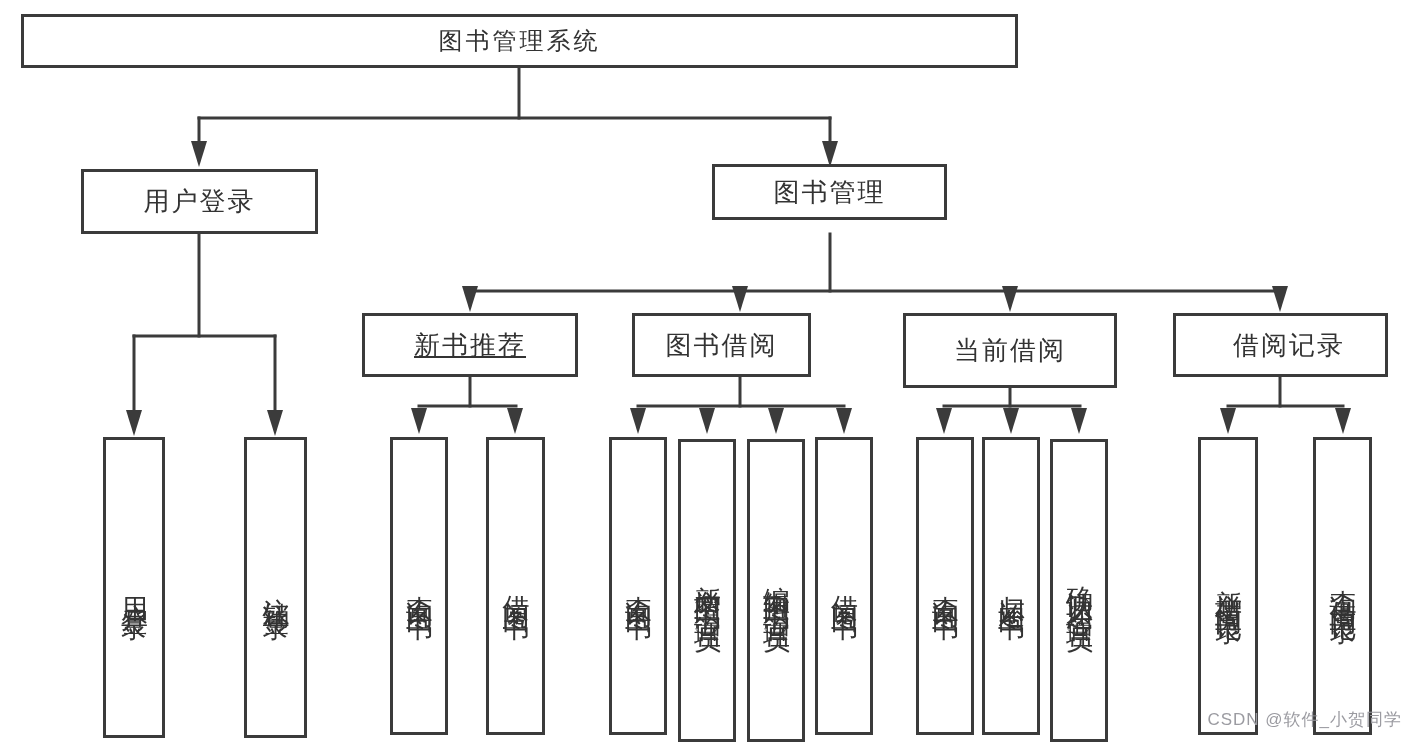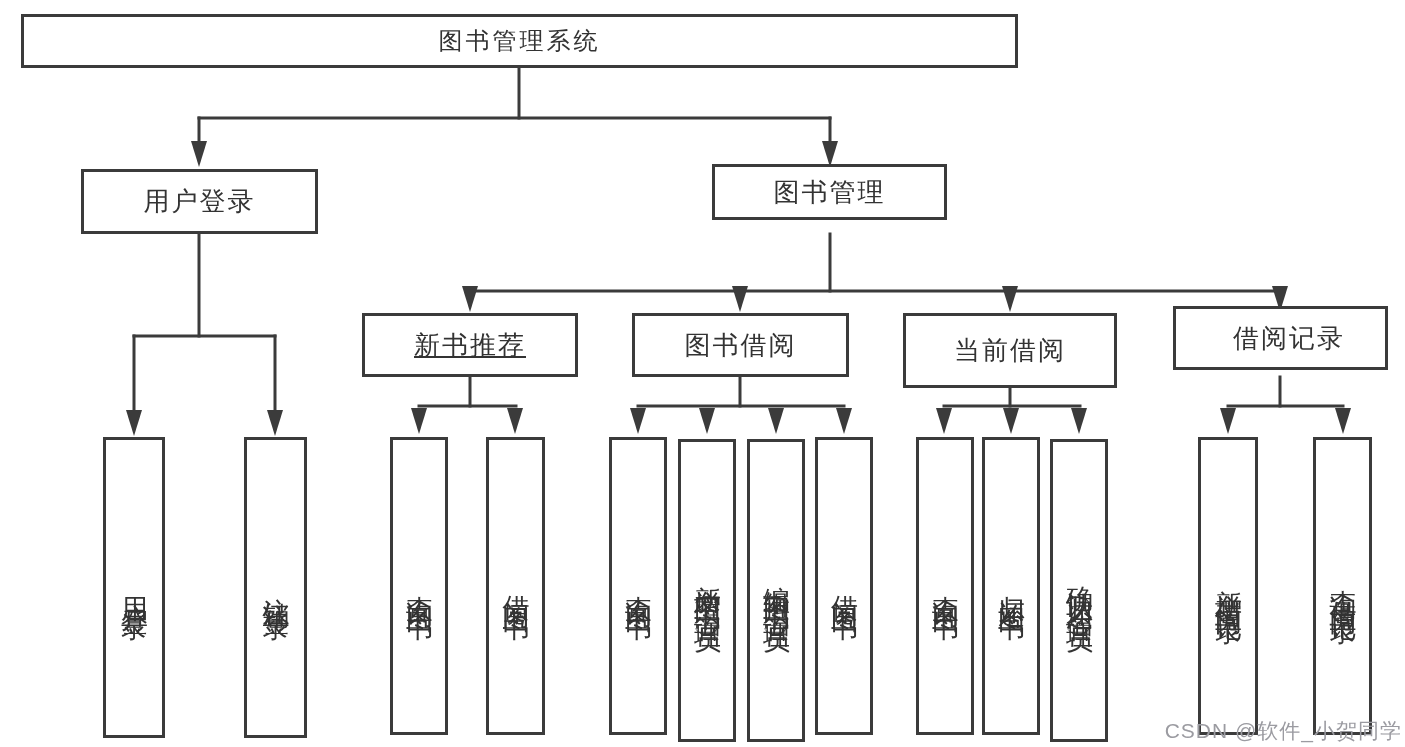--- a/index.html
+++ b/index.html
@@ -14,22 +14,22 @@
     background:#ffffff; border:3px solid #3b3b3b; color:#333333;
     display:flex; align-items:center; justify-content:center;
   }
   .hlabel { font-size:26px; letter-spacing:2px; white-space:nowrap; }
   .root-label { font-size:24px; letter-spacing:3px; }
   .vbox .vlabel {
     writing-mode:vertical-rl; text-orientation:mixed;
     font-size:27px; letter-spacing:6px; line-height:1;
   }
   .watermark {
-    position:absolute; right:3px; bottom:2px; z-index:3;
-    font-size:21px; color:#9b9ba1; letter-spacing:1px; white-space:nowrap;
+    position:absolute; right:3px; bottom:16px; z-index:3;
+    font-size:17px; color:#9b9ba1; letter-spacing:1px; white-space:nowrap;
   }
 </style>
 </head>
 <body>
 
 <div class="canvas">
 
   <svg width="1405" height="747" viewBox="0 0 1405 747" aria-hidden="true">
     <g stroke="#3b3b3b" stroke-width="3" fill="none" stroke-linecap="square">
       <path d="M519,68 V118"></path>
@@ -81,27 +81,27 @@
   <div class="box" style="left:81px; top:169px; width:237px; height:65px;">
     <span class="hlabel">用户登录</span>
   </div>
   <div class="box" style="left:712px; top:155px; width:235px; height:56px;margin-top:9px;">
     <span class="hlabel">图书管理</span>
   </div>
 
   <div class="box" style="left:362px; top:313px; width:216px; height:64px;text-decoration:underline;">
     <span class="hlabel">新书推荐</span>
   </div>
-  <div class="box" style="left:632px; top:313px; width:217px; height:64px;">
+  <div class="box" style="left:632px; top:313px; width:179px; height:64px;">
     <span class="hlabel">图书借阅</span>
   </div>
   <div class="box" style="left:903px; top:313px; width:214px; height:75px;">
     <span class="hlabel">当前借阅</span>
   </div>
-  <div class="box" style="left:1173px; top:306px; width:215px; height:64px;padding-left:17px;">
+  <div class="box" style="left:1173px; top:313px; width:215px; height:64px;padding-left:17px;">
     <span class="hlabel">借阅记录</span>
   </div>
 
   <div class="box vbox" style="left:103px; top:437px; width:62px; height:301px;">
     <span class="vlabel">用户登录</span>
   </div>
   <div class="box vbox" style="left:244px; top:437px; width:63px; height:301px;">
     <span class="vlabel">注销登录</span>
   </div>
 

